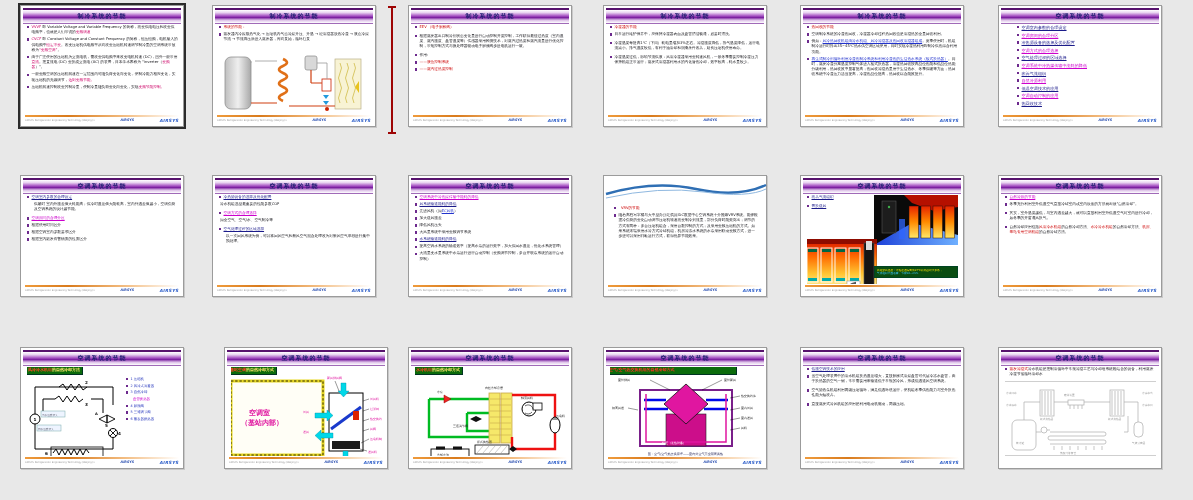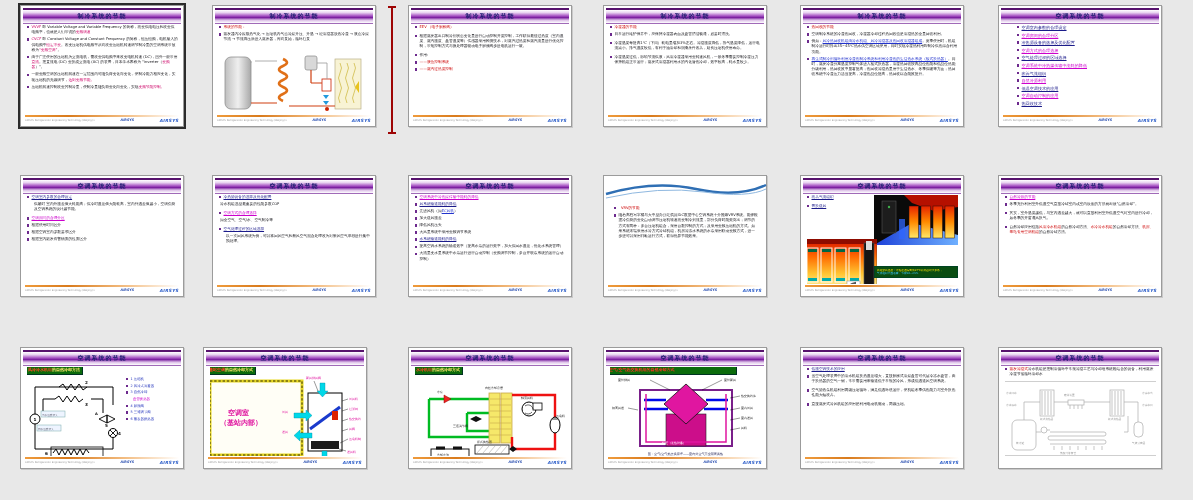--- a/index.html
+++ b/index.html
@@ -422,21 +422,21 @@
     <div class="ftr">
         <div class="rule"></div>
         <div class="row">
           <span class="fl">AIRSYS Refrigeration Engineering Technology (Beijing) Co.,Ltd</span>
           <span class="fc">AIRSYS</span>
           <span class="fr">AIRSYS</span>
         </div>
       </div>
   </div>
 
-  <div class="slide" style="left:203px;top:347px;">
+  <div class="slide" style="left:224px;top:347px;">
     <div class="hdr">
         <span>空调系统的节能</span>
       </div>
     <div class="body">
       <div class="glabel" style="left:-4px;top:-3px;">
         <span style="color:#ff4422">基站空调</span>
         <span style="color:#ffe66a">的自然冷却方式</span>
       </div>
       <svg class="figabs" style="left:-4px;top:6px;" width="158" height="86" viewBox="0 0 158 86">
         <rect x="4" y="8" width="92" height="74" fill="#fffef6" stroke="#e8d820" stroke-width="3"></rect>

